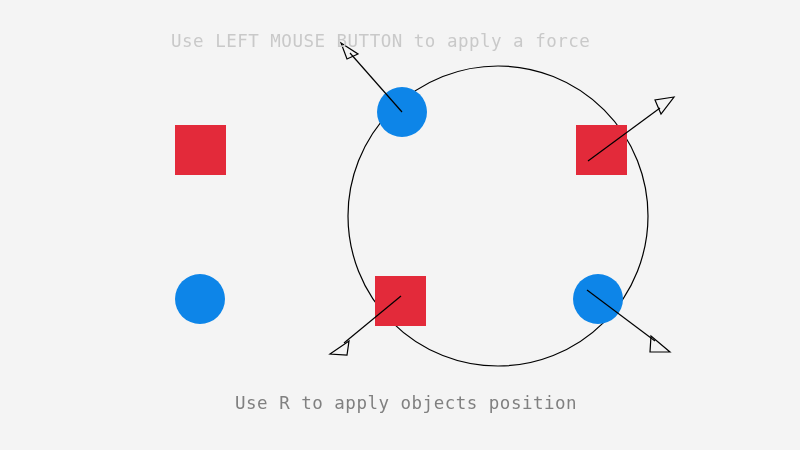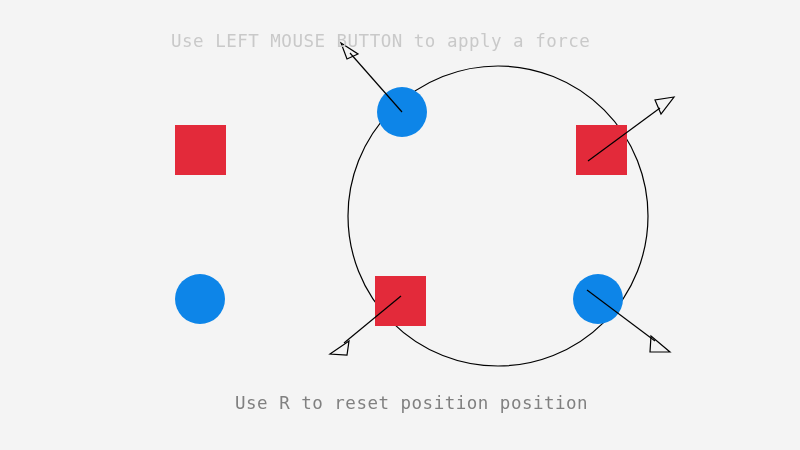--- a/index.html
+++ b/index.html
@@ -97,15 +97,15 @@
 
     <g>
       <line x1="587" y1="290" x2="655" y2="341" stroke="#000000" stroke-width="1.2"></line>
       <polygon points="670,352 651,336 650,352" fill="none" stroke="#000000" stroke-width="1.2"></polygon>
     </g>
 
   </svg>
 
   <div class="hint-text" id="hint-top">Use LEFT MOUSE BUTTON to apply a force</div>
 
-  <div class="hint-text" id="hint-bottom">Use R to reset position position</div>
+  <div class="hint-text" id="hint-bottom">Use R to apply objects position</div>
 
 </div>
 
 </body></html>

